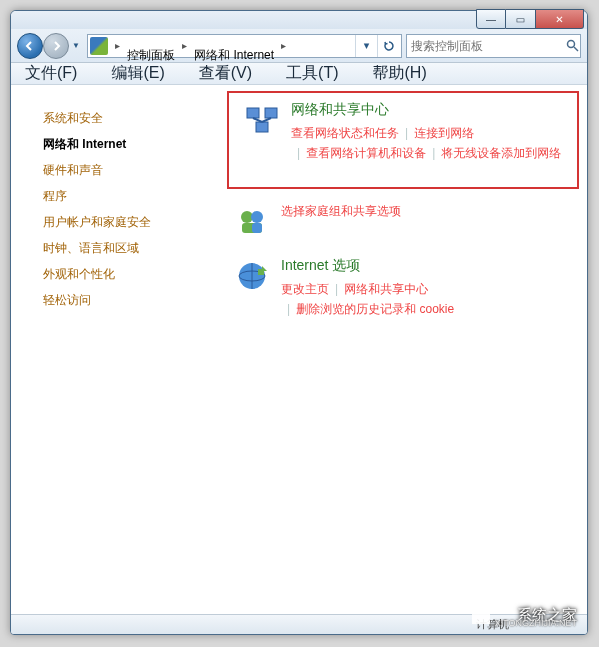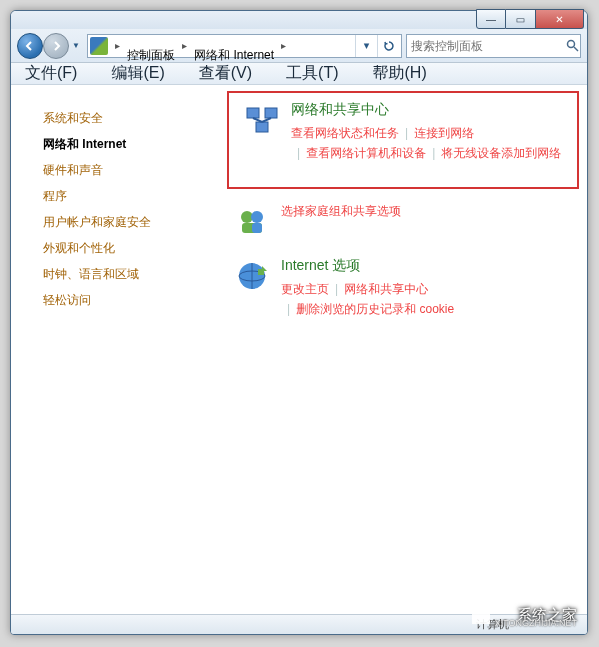--- a/index.html
+++ b/index.html
@@ -181,22 +181,22 @@
   </div>
 
   <div class="body">
     <div class="sidebar">
       <div id="sidebar-items">
           <div class="side-link">系统和安全</div>
           <div class="side-link active">网络和 Internet</div>
           <div class="side-link">硬件和声音</div>
           <div class="side-link">程序</div>
           <div class="side-link">用户帐户和家庭安全</div>
+          <div class="side-link">时钟、语言和区域</div>
           <div class="side-link">外观和个性化</div>
-          <div class="side-link">时钟、语言和区域</div>
           <div class="side-link">轻松访问</div>
         </div>
     </div>
 
     <div class="content">
       <div id="sections">
           <div class="highlight-box">
             <div class="section">
               <div class="sect-icon">
                 <svg width="36" height="36" viewBox="0 0 36 36">

